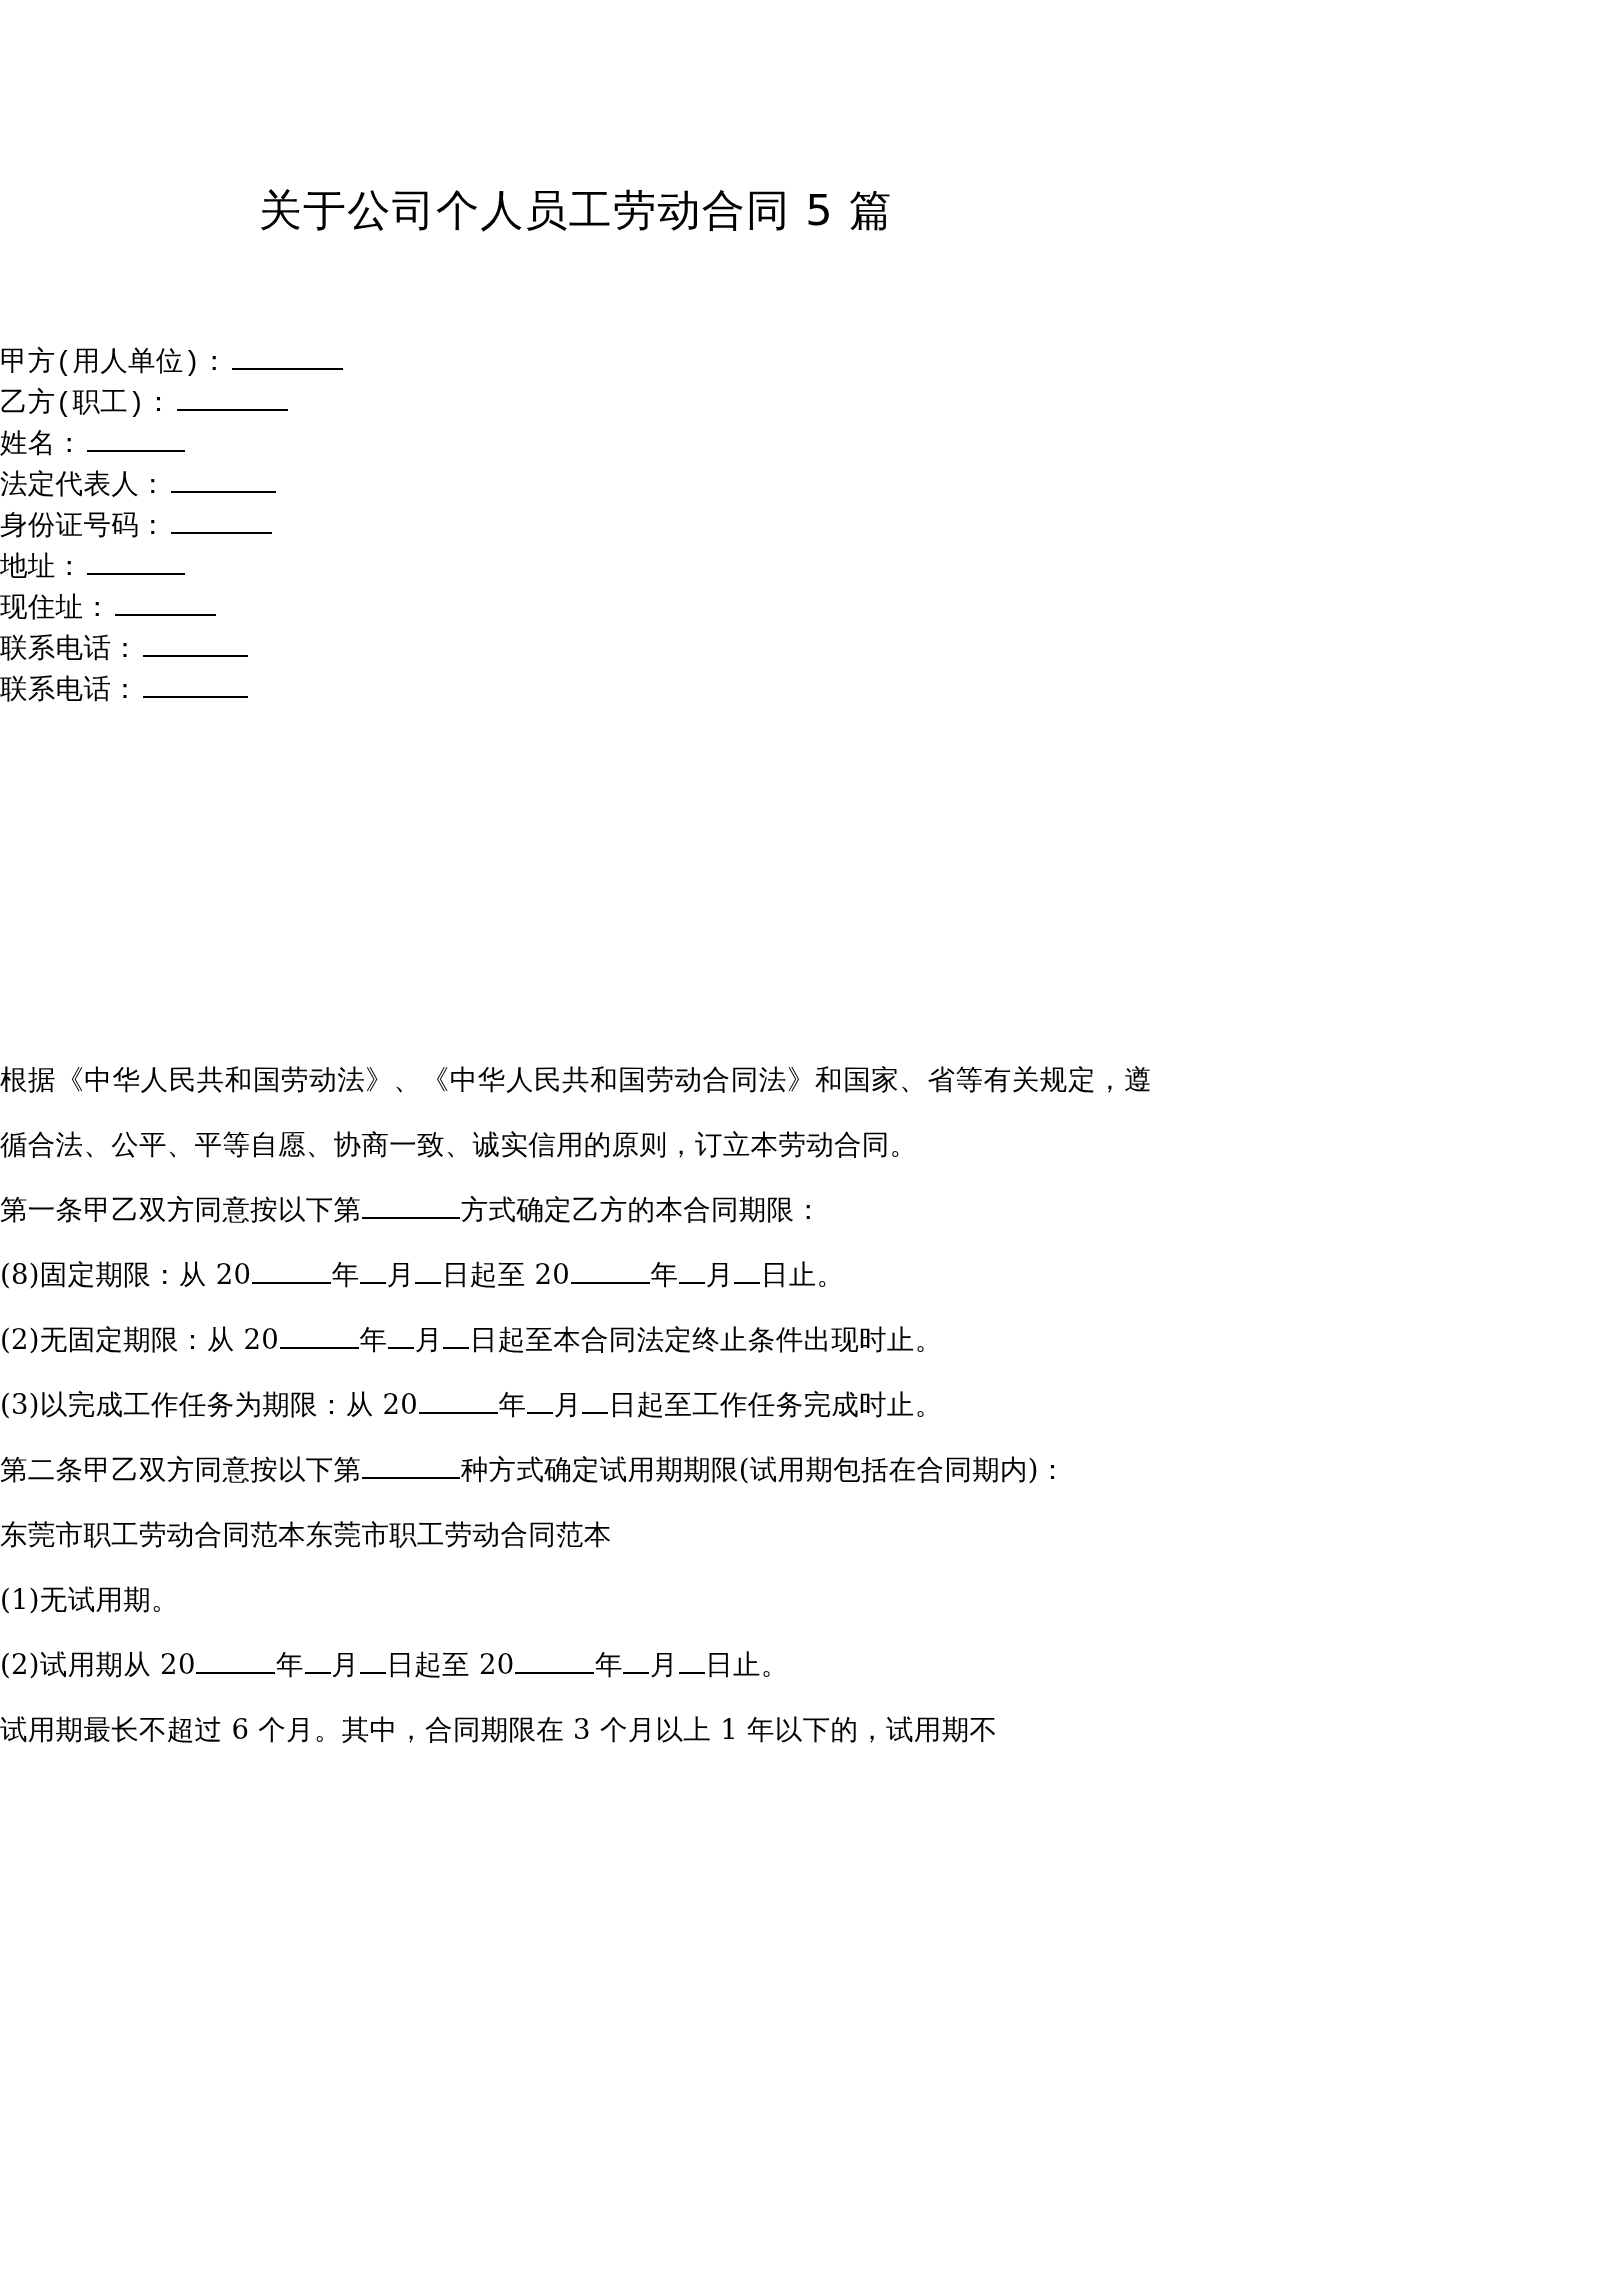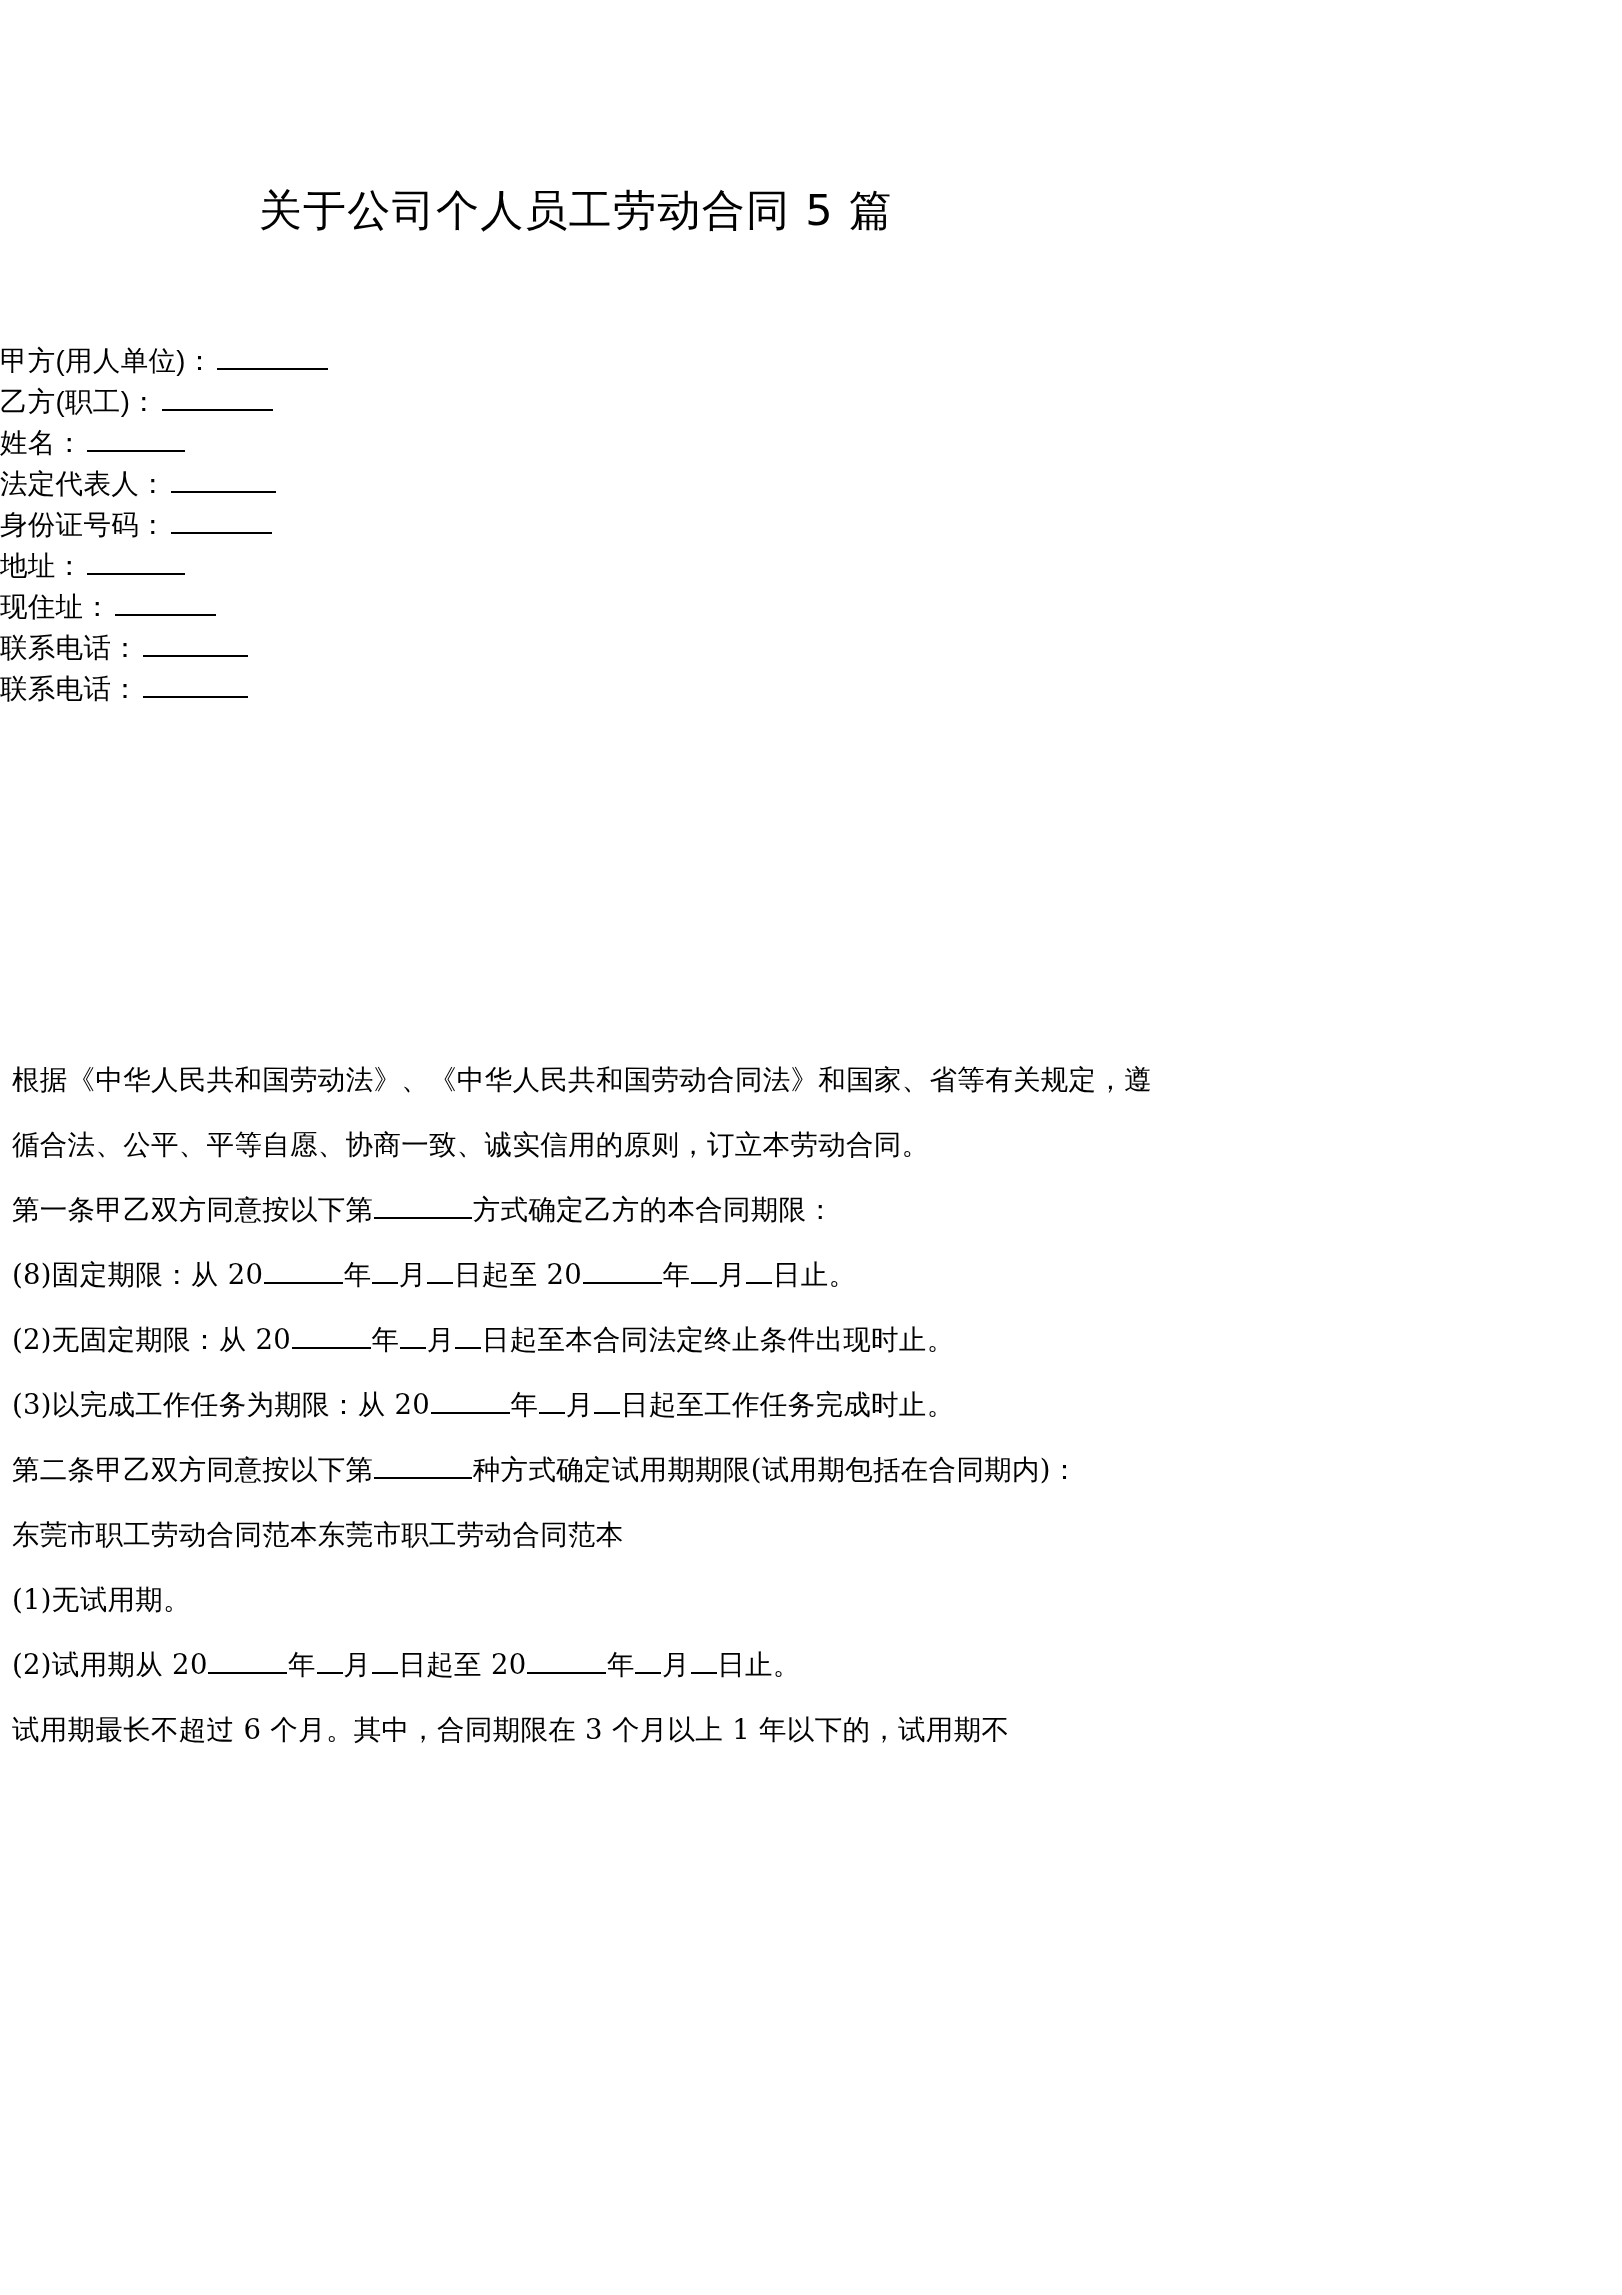--- a/index.html
+++ b/index.html
@@ -49,21 +49,21 @@
     width: 1152px;
   }
   .field-row {
     font-size: 27.5px;
     line-height: 41px;
     height: 41px;
     white-space: nowrap;
     letter-spacing: 0.3px;
   }
   .field-label {
-    font-family: Liberation Sans, sans-serif;
+    font-family: Liberation Mono, monospace;
   }
   .field-blank {
     display: inline-block;
     border-bottom: 2px solid #000;
     height: 22px;
     vertical-align: baseline;
     margin-left: 3.9px;
     margin-right: 1.3px;
     width: 111px;
   }
@@ -76,21 +76,20 @@
     width: 1152px;
   }
   .para {
     font-size: 27.5px;
     line-height: 65px;
     letter-spacing: 0.3px;
     text-align: justify;
     text-justify: inter-ideograph;
     margin: 0;
     word-break: break-all;
-    padding-left: 12px;
   }
 
   .ul-long {
     display: inline-block;
     border-bottom: 2px solid #000;
     height: 19.6px;
     width: 98px;
     vertical-align: baseline;
     margin: 0 0.7px;
   }

